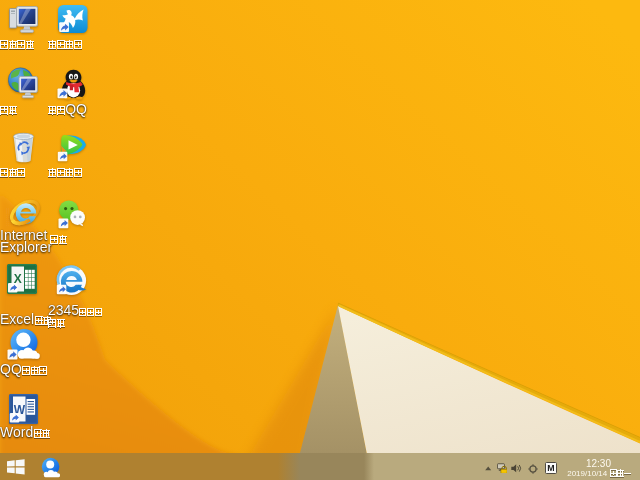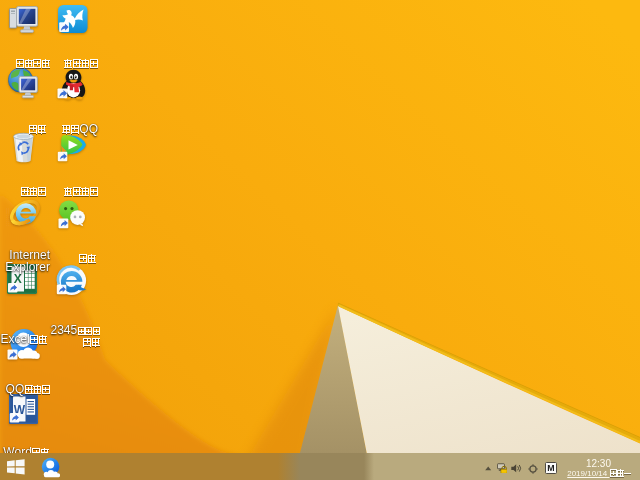--- a/index.html
+++ b/index.html
@@ -1,41 +1,41 @@
 <!DOCTYPE html>
 <html><head><meta charset="utf-8">
 <style>
 html,body{margin:0;padding:0;}
 body{width:640px;height:480px;overflow:hidden;position:relative;font-family:"Liberation Sans",sans-serif;}
 #wp{position:absolute;left:0;top:0;}
 .ic{position:absolute;}
 .ic svg,.tray svg{display:block;}
 .ic svg{filter:drop-shadow(0 1px 1px rgba(70,35,0,.33));}
-.lbl{position:absolute;color:#fff;font-size:12px;line-height:11.5px;text-align:right;white-space:nowrap;
-  text-shadow:0 1px 2px rgba(0,0,0,.9),0 0 1px rgba(0,0,0,.6);margin-top:20px;}
+.lbl{position:absolute;color:#fff;font-size:14px;line-height:11.5px;text-align:left;white-space:nowrap;
+  text-shadow:0 1px 2px rgba(0,0,0,.9),0 0 1px rgba(0,0,0,.6);}
 .cjk{display:inline-block;width:8px;height:9px;margin:0 .3px;vertical-align:-1px;position:relative;
   background-image:
    linear-gradient(#fff,#fff),linear-gradient(#fff,#fff),linear-gradient(#fff,#fff),
    linear-gradient(#fff,#fff),linear-gradient(#fff,#fff),linear-gradient(#fff,#fff);
   background-repeat:no-repeat;
   background-size:8px 1.3px,8px 1.2px,8px 1.3px,1.1px 9px,1.1px 9px,1.1px 4.6px;
   background-position:0 0,0 3.8px,0 7.7px,0 0,6.9px 0,3.45px 1.6px;
   filter:drop-shadow(0 1px 0.6px rgba(45,28,4,.6));}
 .cjk.b{background-size:8px 1.3px,5.8px 1.2px,8px 1.3px,1.1px 7.6px,1.1px 6.6px,1.1px 9px;
   background-position:0 .9px,1.1px 4px,0 7.7px,0.7px .9px,6.4px .9px,3.45px 0;}
 .cjk.s{width:7px;height:8px;background-size:7px 1.1px,7px 1.1px,7px 1.1px,1px 8px,1px 8px,1px 4px;
   background-position:0 0,0 3.5px,0 6.9px,0 0,6px 0,3px 1.5px;filter:drop-shadow(0 1px .5px rgba(45,28,4,.45));}
 .cjk.s.b2{background-size:7px 1.1px,5px 1.1px,7px 1.1px,1px 8px,1px 6px,1px 8px;
   background-position:0 .8px,1px 3.6px,0 6.9px,.6px .8px,5.4px .8px,3px 0;}
 .cjk.s.one{background-size:7px 1.3px,0 0,0 0,0 0,0 0,0 0;background-position:0 4px,0 0,0 0,0 0,0 0,0 0;}
 #tb{position:absolute;left:0;top:453px;width:640px;height:27px;
   background:linear-gradient(to right,#AF8130 0px,#AF8130 278px,#98865B 300px,#98865B 364px,#B9AA7E 374px,#B9AA7E 100%);}
 .tray{position:absolute;}
 #clk1{position:absolute;right:29px;top:458px;color:#FDF9EF;font-size:10px;}
-#clk2{position:absolute;right:9px;top:469px;color:#FDF9EF;font-size:8px;white-space:nowrap;text-decoration:underline;}
+#clk2{position:absolute;right:9px;top:469px;color:#FDF9EF;font-size:8px;white-space:nowrap;}
 #clk2 .cjk.s{width:6.8px;margin:0 .2px;}
 </style></head>
 <body>
 <svg id="wp" width="640" height="480" viewBox="0 0 640 480">
  <defs>
   <linearGradient id="gMain" x1="1" y1="0.1" x2="0" y2="0.9">
    <stop offset="0" stop-color="#FDB90F"></stop>
         <stop offset=".5" stop-color="#F9AC0D"></stop>
         <stop offset="1" stop-color="#F1A009"></stop>
   </linearGradient>

